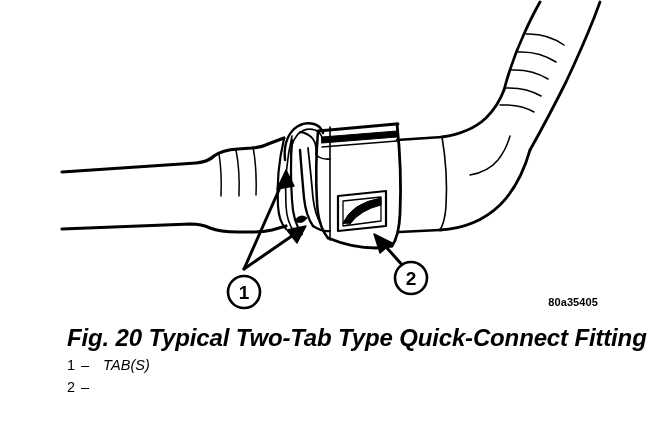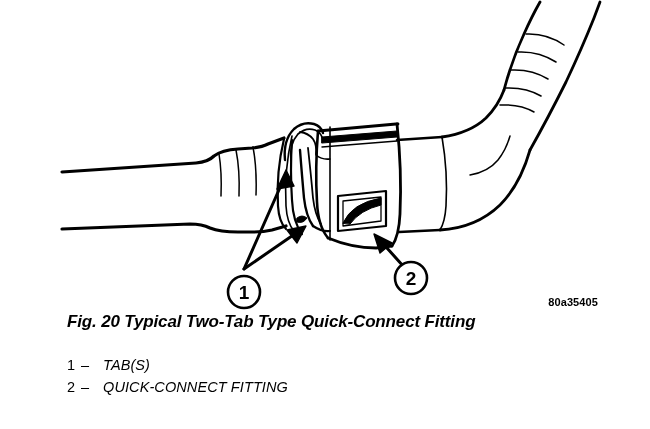--- a/index.html
+++ b/index.html
@@ -54,22 +54,22 @@
     font-size: 11px;
     font-weight: 700;
     letter-spacing: 0.1px;
     color: #000;
     white-space: nowrap;
   }
 
   .fig-title {
     position: absolute;
     left: 67px;
-    top: 16px;
-    font-size: 17px;
+    top: 28px;
+    font-size: 24px;
     font-style: italic;
     font-weight: bold;
     letter-spacing: -0.15px;
     color: #000;
     white-space: nowrap;
   }
 
   .legend {
     position: absolute;
     left: 67px;
@@ -235,19 +235,18 @@
 
       <div class="legend-row">
         <span class="legend-num">1</span>
         <span class="legend-dash">–</span>
         <span class="legend-label">TAB(S)</span>
       </div>
 
       <div class="legend-row">
         <span class="legend-num">2</span>
         <span class="legend-dash">–</span>
-        <span class="legend-label">QUICK-CONNECT FITTING</span>
       </div>
 
     </div>
   </div>
 
 </div>
 
 </body></html>

